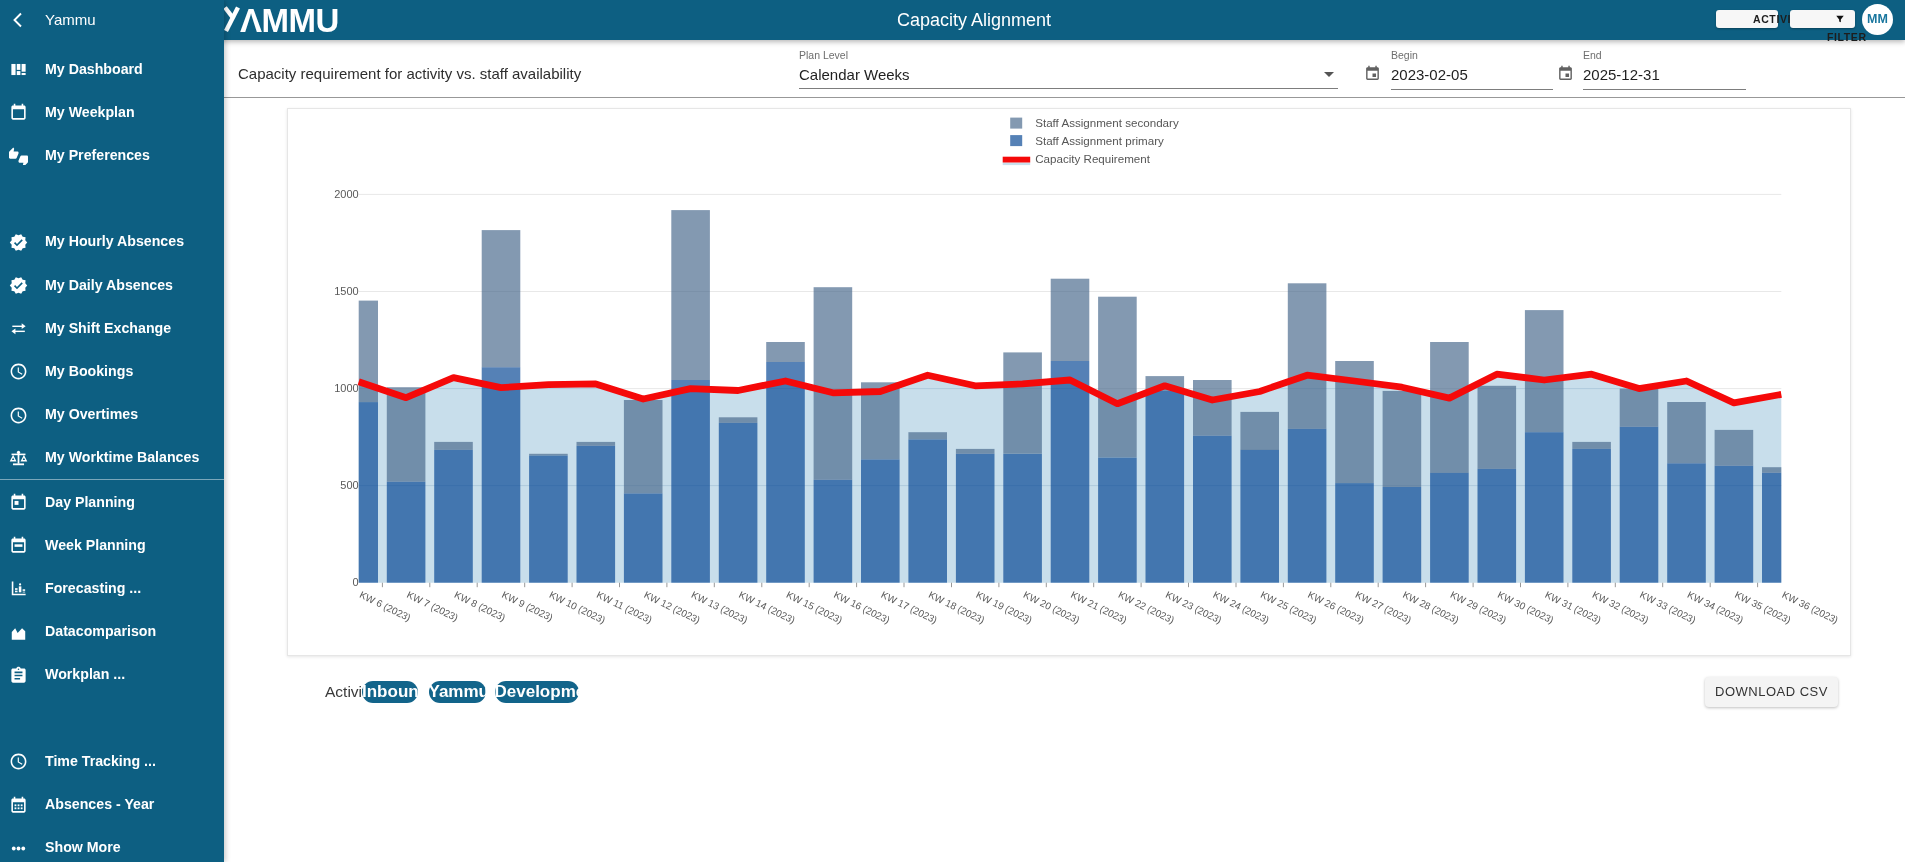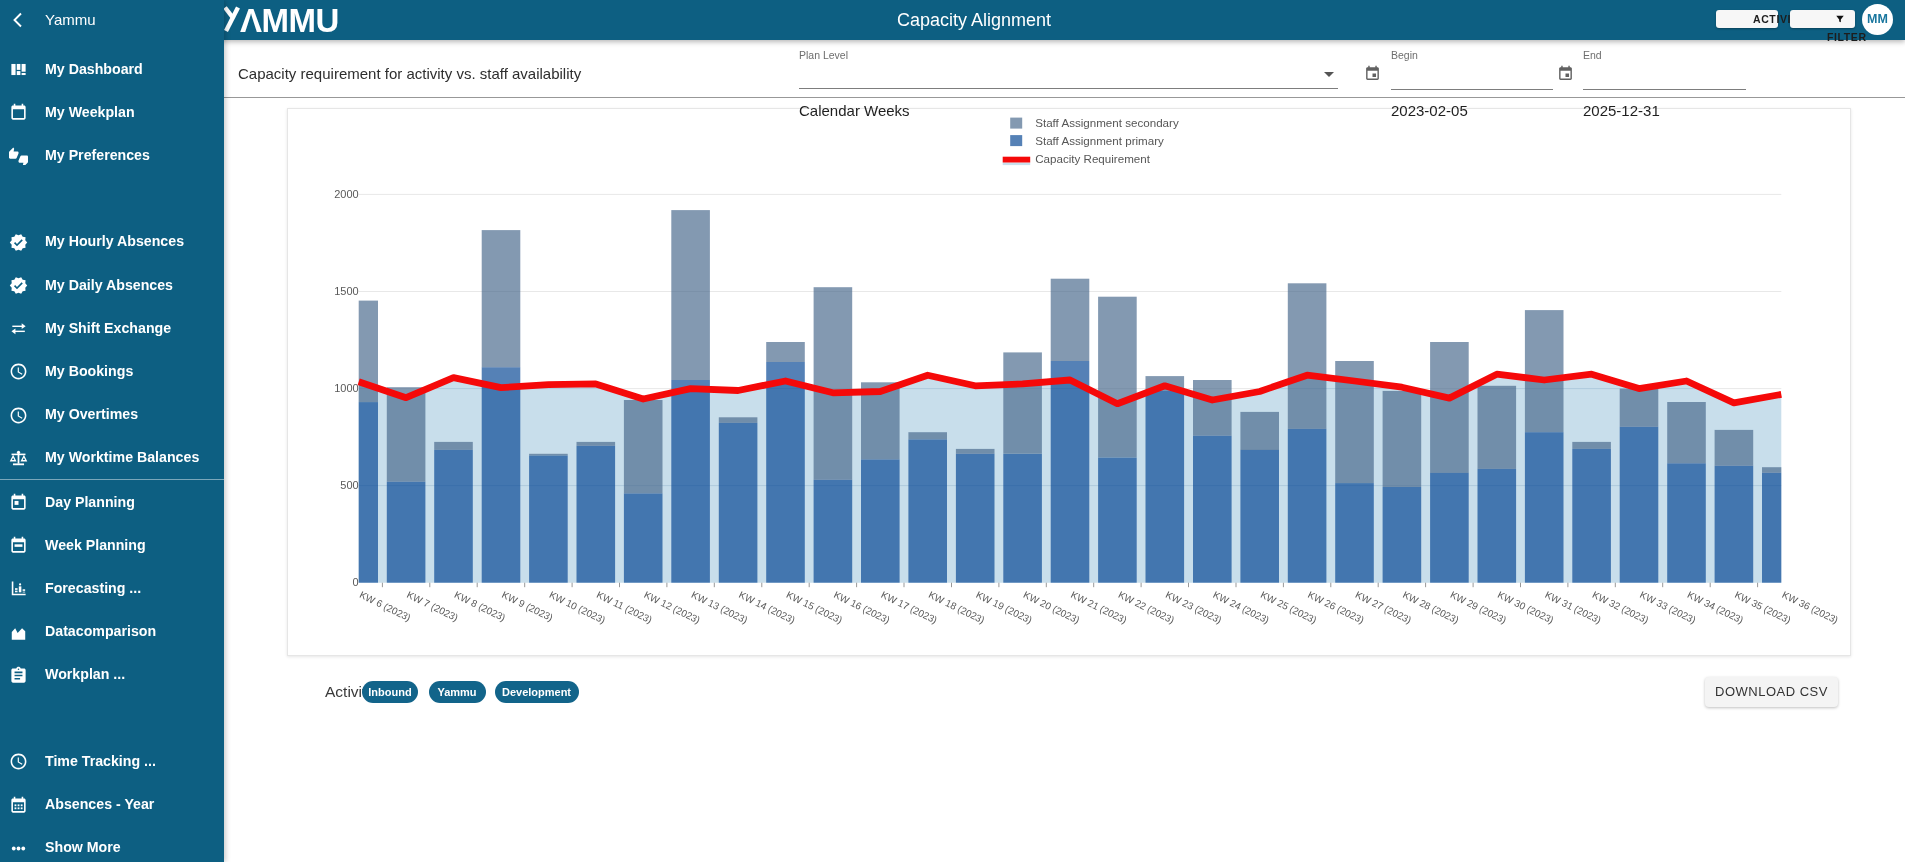--- a/index.html
+++ b/index.html
@@ -31,34 +31,34 @@
 .mi span { position:absolute; left:45px; top:0; height:43px; line-height:43px; font-size:14.2px;
   font-weight:600; white-space:nowrap; }
 #sbdivider { position:absolute; left:0; top:479px; width:224px; height:1px;
   background:rgba(255,255,255,.45); }
 
 #filterrow { position:absolute; left:224px; top:40px; width:1681px; height:58px; background:#fff;
   border-bottom:1px solid #989898; z-index:5; }
 #ftitle { position:absolute; left:14px; top:6px; height:56px; line-height:56px; color:#2e2e2e;
   font-size:15px; }
 .flabel { position:absolute; color:#6e6e6e; font-size:10.5px; }
-.fvalue { position:absolute; color:#1f1f1f; font-size:15px;margin-top:36px; }
+.fvalue { position:absolute; color:#1f1f1f; font-size:15px; }
 .funder { position:absolute; height:1px; background:#7d7d7d; }
 #ddarrow { position:absolute; left:1100px; top:32px; width:0; height:0;
   border-left:5px solid transparent; border-right:5px solid transparent;
   border-top:5.5px solid #555; }
 .calicon { position:absolute; width:17px; height:17px; }
 
 #card { position:absolute; left:287.3px; top:107.9px; width:1564.2px; height:548.3px;
   background:#fff; border:1px solid #e6e6e6; box-shadow:0 1px 3px rgba(0,0,0,.1); }
 
 #acts { position:absolute; left:289px; top:680px; height:24px; line-height:24px; color:#3a3a3a;
   font-size:15.5px;margin-left:36px; }
 .chip { position:absolute; top:680.5px; height:22.5px; border-radius:11.5px; background:#12648a;
-  color:#fff; font-size:11px; font-weight:700; text-align:center; line-height:22.5px; }
+  color:#fff; font-size:17px; font-weight:700; text-align:center; line-height:22.5px; }
 #dlcsv { position:absolute; left:1705px; top:677px; width:133px; height:30px; background:#f4f4f4;
   border-radius:4px; box-shadow:0 1px 3px rgba(0,0,0,.25); color:#333; font-size:13px;
   font-weight:500; letter-spacing:.5px; text-align:center; line-height:30px; }
 </style>
 </head>
 <body>
 <div id="card"></div>
 <svg width="1564" height="548" viewBox="287.3 107.9 1564 548" style="position:absolute;left:287.3px;top:107.9px;font-family:'Liberation Sans',sans-serif">
 <line x1="359" y1="485.5" x2="1781.6" y2="485.5" stroke="#e8e8e8" stroke-width="1"></line>
 <line x1="359" y1="388.5" x2="1781.6" y2="388.5" stroke="#e8e8e8" stroke-width="1"></line>

